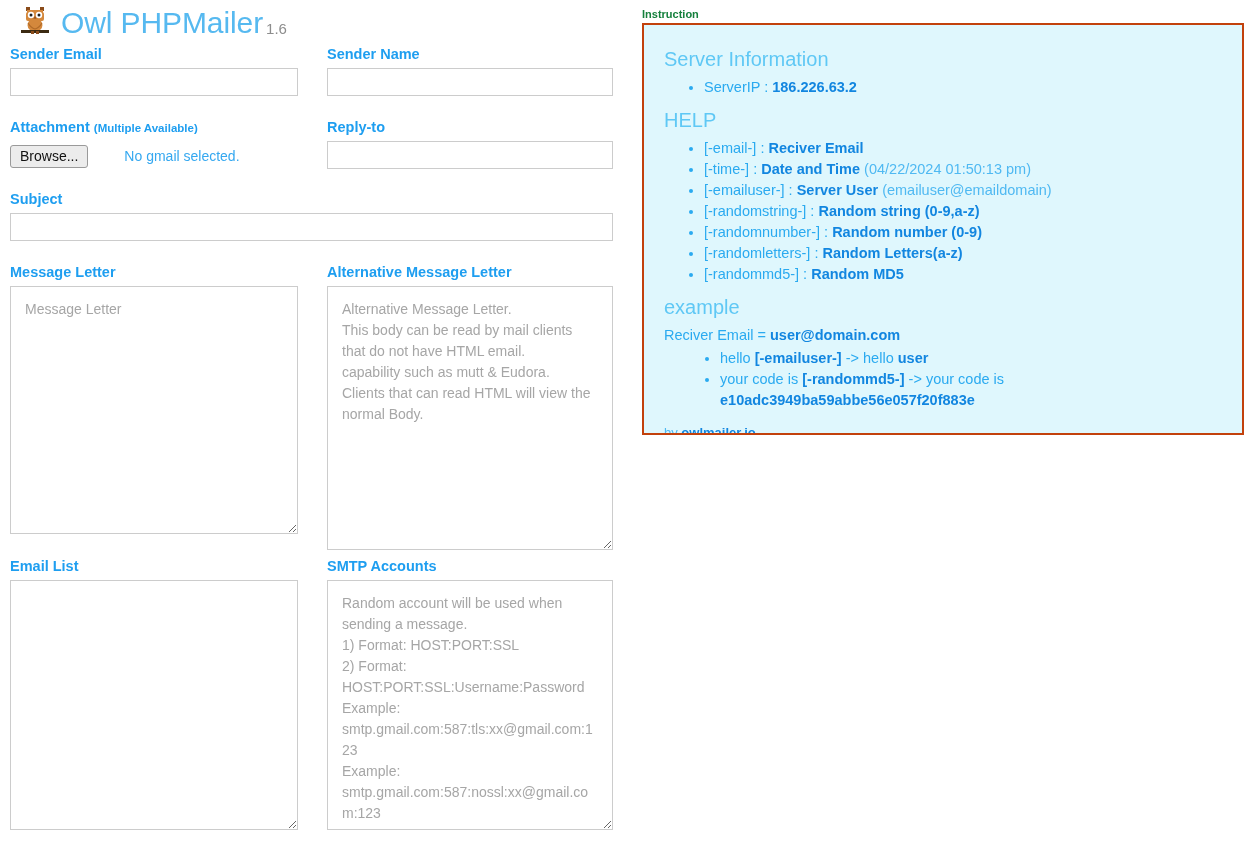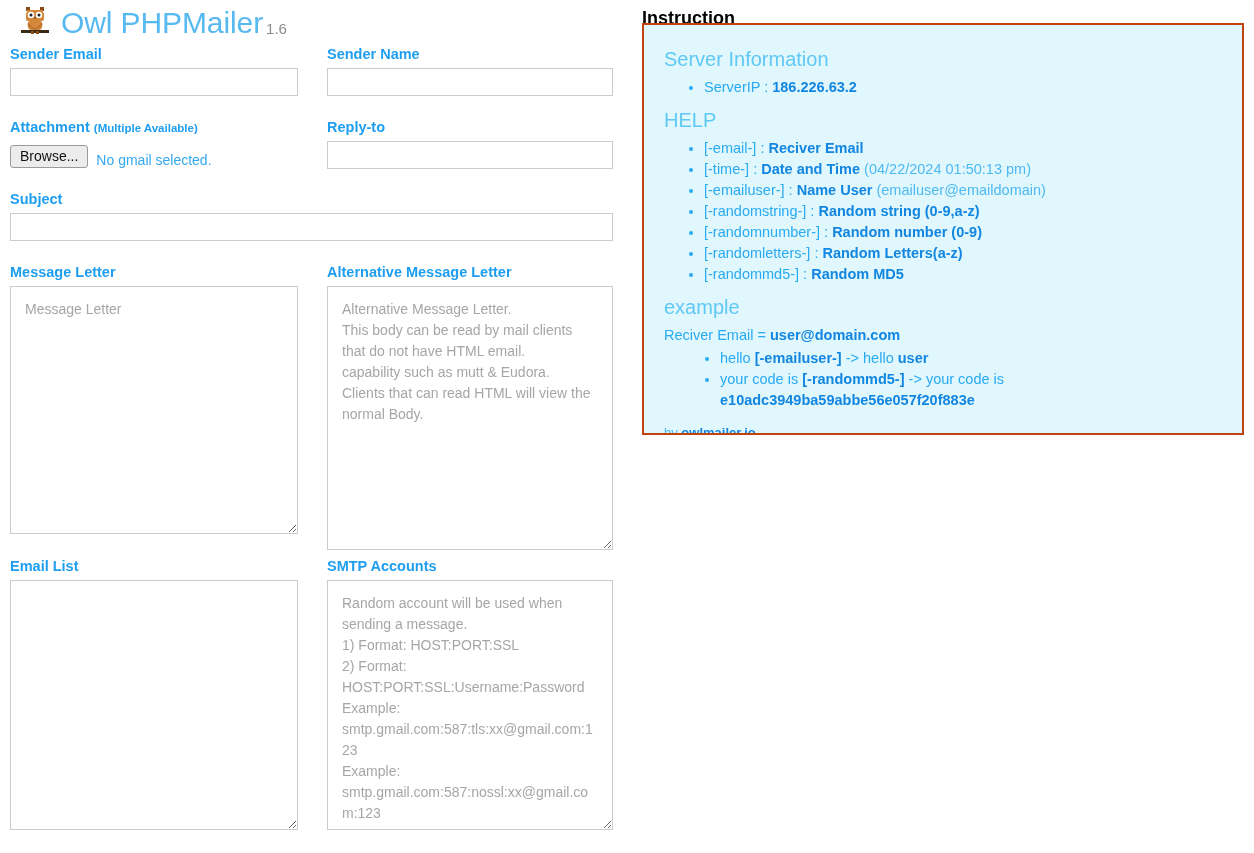--- a/index.html
+++ b/index.html
@@ -91,22 +91,23 @@
     outline: none;
     resize: both;
     overflow: hidden;
     border-radius: 0;
   }
   .ta::placeholder { color: #a6a6a6; }
 
   
   .file-row {
     display: flex;
-    align-items: flex-end;
+    align-items: center;
     height: 24px;
+    gap: 28px;
   }
   .browse-btn {
     font-family: "Liberation Sans", sans-serif;
     font-size: 14px;
     color: #111111;
     background: #ececec;
     border: 1px solid #9a9a9a;
     border-radius: 3px;
     padding: 2px 9px 3px 9px;
     line-height: 16px;
@@ -117,23 +118,23 @@
     font-size: 14px;
     margin-left: 8px;
     white-space: nowrap;
   }
 
   
   .instruction-label {
     position: absolute;
     left: 642px;
     top: 8px;
-    color: #000000;
+    color: #15803d;
     font-weight: bold;
-    font-size: 18px;
+    font-size: 11px;
   }
   .instruction-panel {
     position: absolute;
     left: 642px;
     top: 23px;
     width: 602px;
     height: 412px;
     box-sizing: border-box;
     background: #dff7fd;
     border: 2px solid #c2410c;
@@ -295,21 +296,21 @@
         <span class="b">Reciver Email</span>
         <span class="light"></span>
       </li>
       <li>
         <span>[-time-] :</span>
         <span class="b">Date and Time</span>
         <span class="light">(04/22/2024 01:50:13 pm)</span>
       </li>
       <li>
         <span>[-emailuser-] :</span>
-        <span class="b">Name User</span>
+        <span class="b">Server User</span>
         <span class="light">(emailuser@emaildomain)</span>
       </li>
       <li>
         <span>[-randomstring-] :</span>
         <span class="b">Random string (0-9,a-z)</span>
         <span class="light"></span>
       </li>
       <li>
         <span>[-randomnumber-] :</span>
         <span class="b">Random number (0-9)</span>

